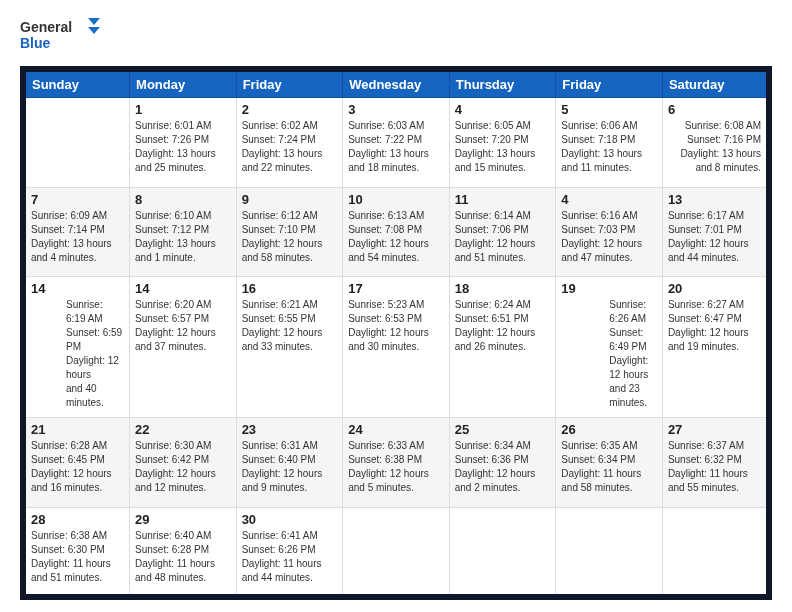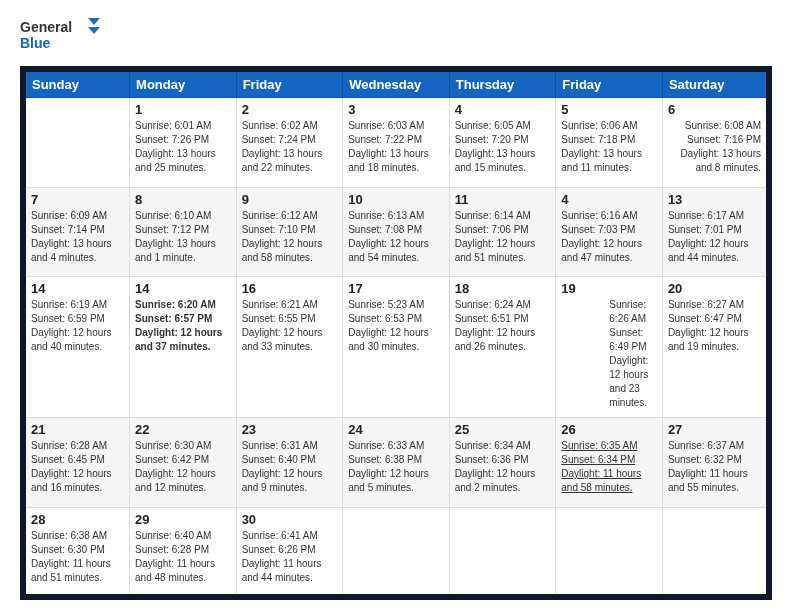--- a/index.html
+++ b/index.html
@@ -213,28 +213,28 @@
             <span class="day-number">13</span>
             <div class="day-info" style="white-space: pre-line;">Sunrise: 6:17 AM
 Sunset: 7:01 PM
 Daylight: 12 hours
 and 44 minutes.</div>
           </td>
         </tr>
         <tr class="row-white">
           <td>
             <span class="day-number">14</span>
-            <div class="day-info" style="white-space: pre-line;">Sunrise: 6:19 AM
+            <div class="day-info" style="white-space: pre-line; margin-left: 35px;">Sunrise: 6:19 AM
 Sunset: 6:59 PM
 Daylight: 12 hours
 and 40 minutes.</div>
           </td>
           <td>
             <span class="day-number">14</span>
-            <div class="day-info" style="white-space: pre-line; font-weight: bold;">Sunrise: 6:20 AM
+            <div class="day-info" style="white-space: pre-line;">Sunrise: 6:20 AM
 Sunset: 6:57 PM
 Daylight: 12 hours
 and 37 minutes.</div>
           </td>
           <td>
             <span class="day-number">16</span>
             <div class="day-info" style="white-space: pre-line;">Sunrise: 6:21 AM
 Sunset: 6:55 PM
 Daylight: 12 hours
 and 33 minutes.</div>
@@ -299,21 +299,21 @@
           </td>
           <td>
             <span class="day-number">25</span>
             <div class="day-info" style="white-space: pre-line;">Sunrise: 6:34 AM
 Sunset: 6:36 PM
 Daylight: 12 hours
 and 2 minutes.</div>
           </td>
           <td>
             <span class="day-number">26</span>
-            <div class="day-info" style="white-space: pre-line; text-decoration: underline;">Sunrise: 6:35 AM
+            <div class="day-info" style="white-space: pre-line;">Sunrise: 6:35 AM
 Sunset: 6:34 PM
 Daylight: 11 hours
 and 58 minutes.</div>
           </td>
           <td>
             <span class="day-number">27</span>
             <div class="day-info" style="white-space: pre-line;">Sunrise: 6:37 AM
 Sunset: 6:32 PM
 Daylight: 11 hours
 and 55 minutes.</div>

